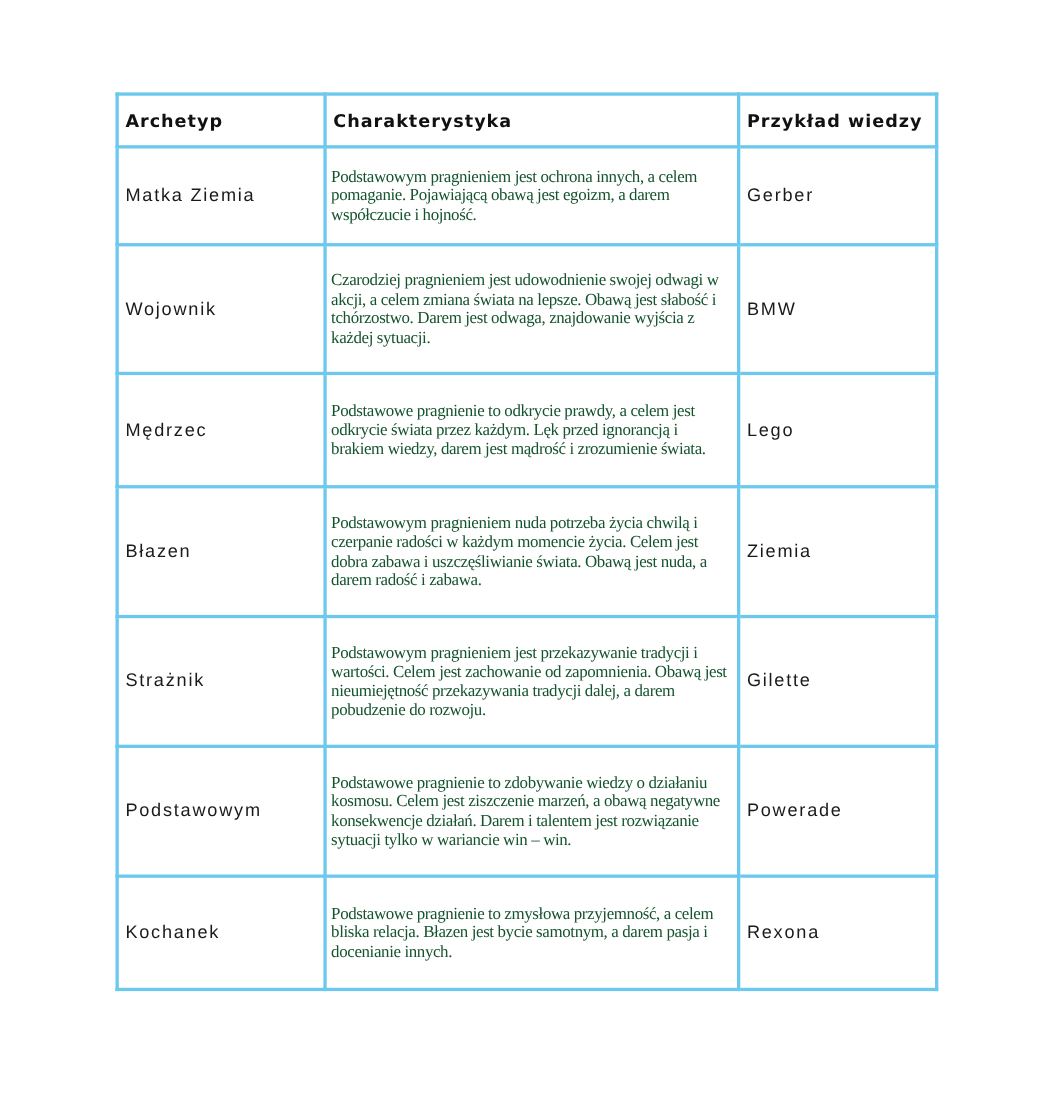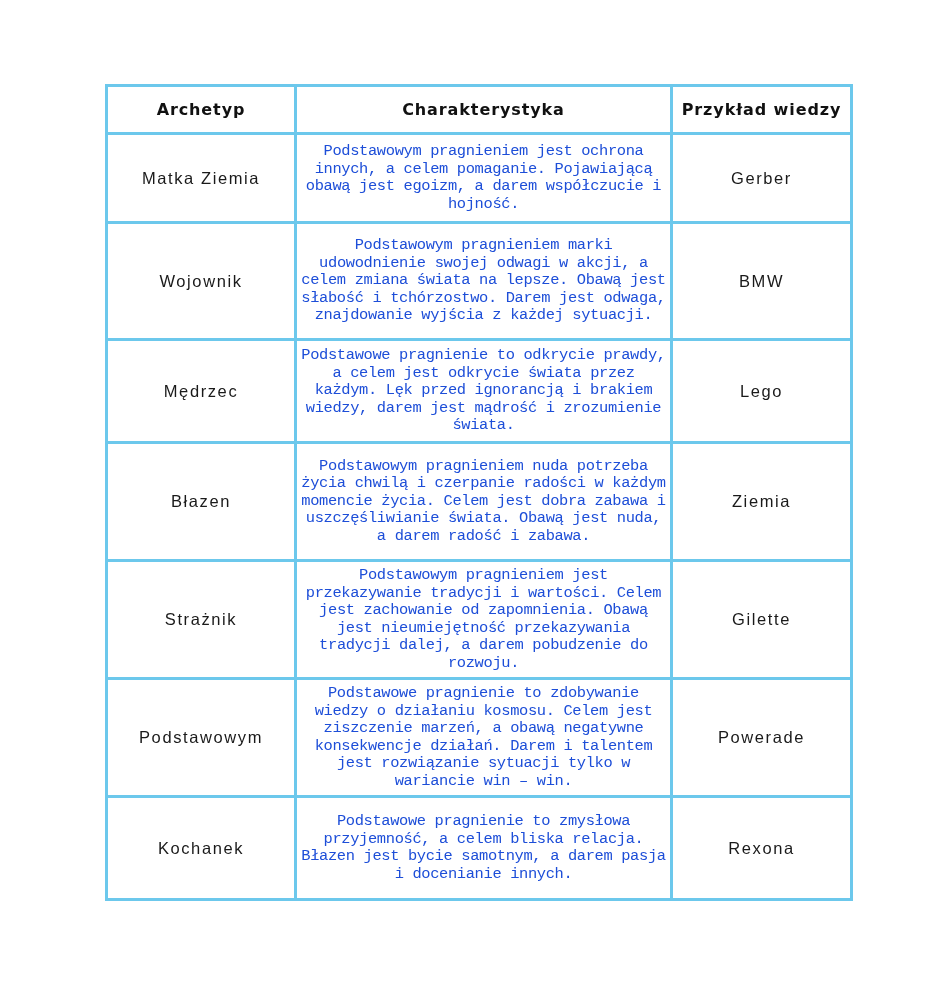--- a/index.html
+++ b/index.html
@@ -23,45 +23,45 @@
     table {
       border-collapse: collapse;
       width: 745px;
       table-layout: fixed;
     }
     col.c1 { width: 189px; }
     col.c2 { width: 376px; }
     col.c3 { width: 180px; }
     th, td {
       border: 3.5px solid #6cc8ec;
-      text-align: center;
+      text-align: left;
       vertical-align: middle;
       padding: 0 6px;
     }
     th {
       height: 45px;
       font-family: "DejaVu Sans", sans-serif;
       font-weight: bold;
       font-size: 16px;
       letter-spacing: 0.9px;
       color: #111;
     }
     td.name, td.brand {
       font-family: Liberation Sans, sans-serif;
       font-size: 16.5px;
       letter-spacing: 1.6px;
       font-weight: normal;
       color: #1a1a1a;
     }
     td.desc {
-      font-family: Liberation Mono, monospace;
+      font-family: Liberation Serif, serif;
       font-size: 15.4px;
       line-height: 17.5px;
       letter-spacing: -0.35px;
-      color: #1d4ed8;
+      color: #14532d;
       padding: 0 4px;
     }
     tr.r1 td { height: 86px; }
     tr.r2 td { height: 114px; }
     tr.r3 td { height: 100px; }
     tr.r4 td { height: 115px; }
     tr.r5 td { height: 115px; }
     tr.r6 td { height: 115px; }
     tr.r7 td { height: 100px; }
   </style>
@@ -83,21 +83,21 @@
       </tr>
     </thead>
     <tbody>
       <tr class="r1">
         <td class="name">Matka Ziemia</td>
         <td class="desc">Podstawowym pragnieniem jest ochrona innych, a celem pomaganie. Pojawiającą obawą jest egoizm, a darem współczucie i hojność.</td>
         <td class="brand">Gerber</td>
       </tr>
       <tr class="r2">
         <td class="name">Wojownik</td>
-        <td class="desc">Podstawowym pragnieniem marki udowodnienie swojej odwagi w akcji, a celem zmiana świata na lepsze. Obawą jest słabość i tchórzostwo. Darem jest odwaga, znajdowanie wyjścia z każdej sytuacji.</td>
+        <td class="desc">Czarodziej pragnieniem jest udowodnienie swojej odwagi w akcji, a celem zmiana świata na lepsze. Obawą jest słabość i tchórzostwo. Darem jest odwaga, znajdowanie wyjścia z każdej sytuacji.</td>
         <td class="brand">BMW</td>
       </tr>
       <tr class="r3">
         <td class="name">Mędrzec</td>
         <td class="desc">Podstawowe pragnienie to odkrycie prawdy, a celem jest odkrycie świata przez każdym. Lęk przed ignorancją i brakiem wiedzy, darem jest mądrość i zrozumienie świata.</td>
         <td class="brand">Lego</td>
       </tr>
       <tr class="r4">
         <td class="name">Błazen</td>
         <td class="desc">Podstawowym pragnieniem nuda potrzeba życia chwilą i czerpanie radości w każdym momencie życia. Celem jest dobra zabawa i uszczęśliwianie świata. Obawą jest nuda, a darem radość i zabawa.</td>

